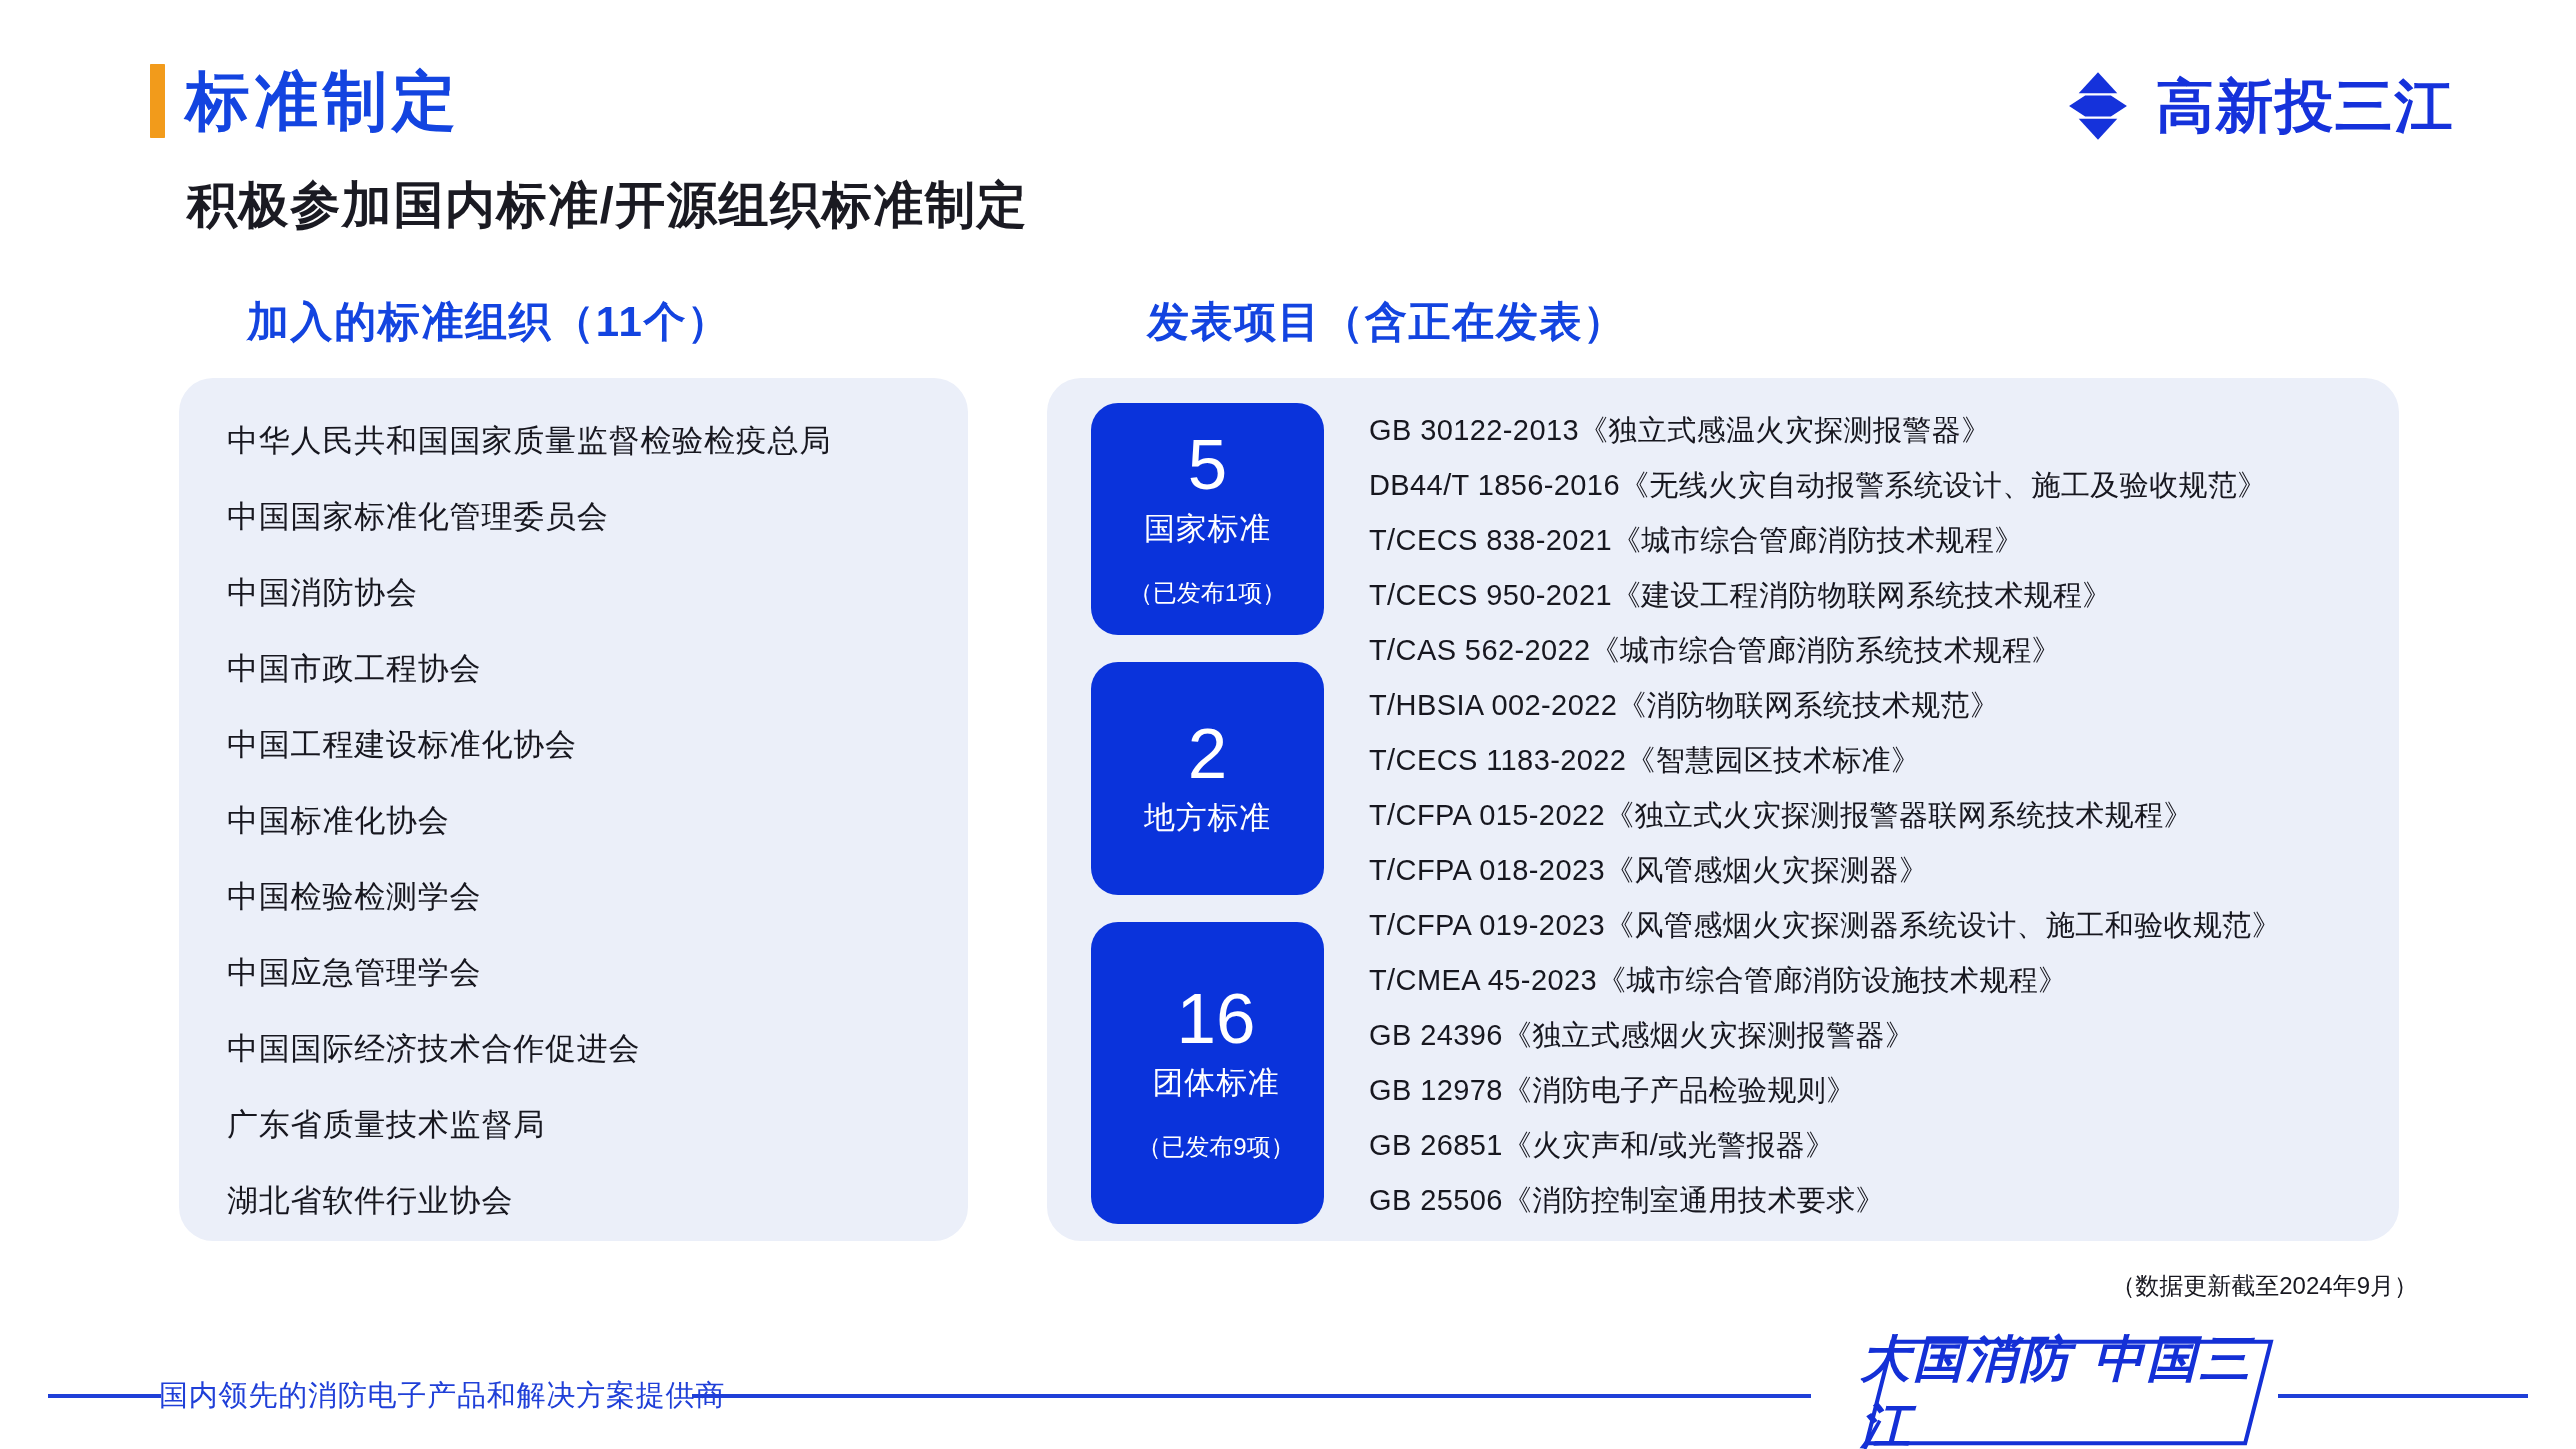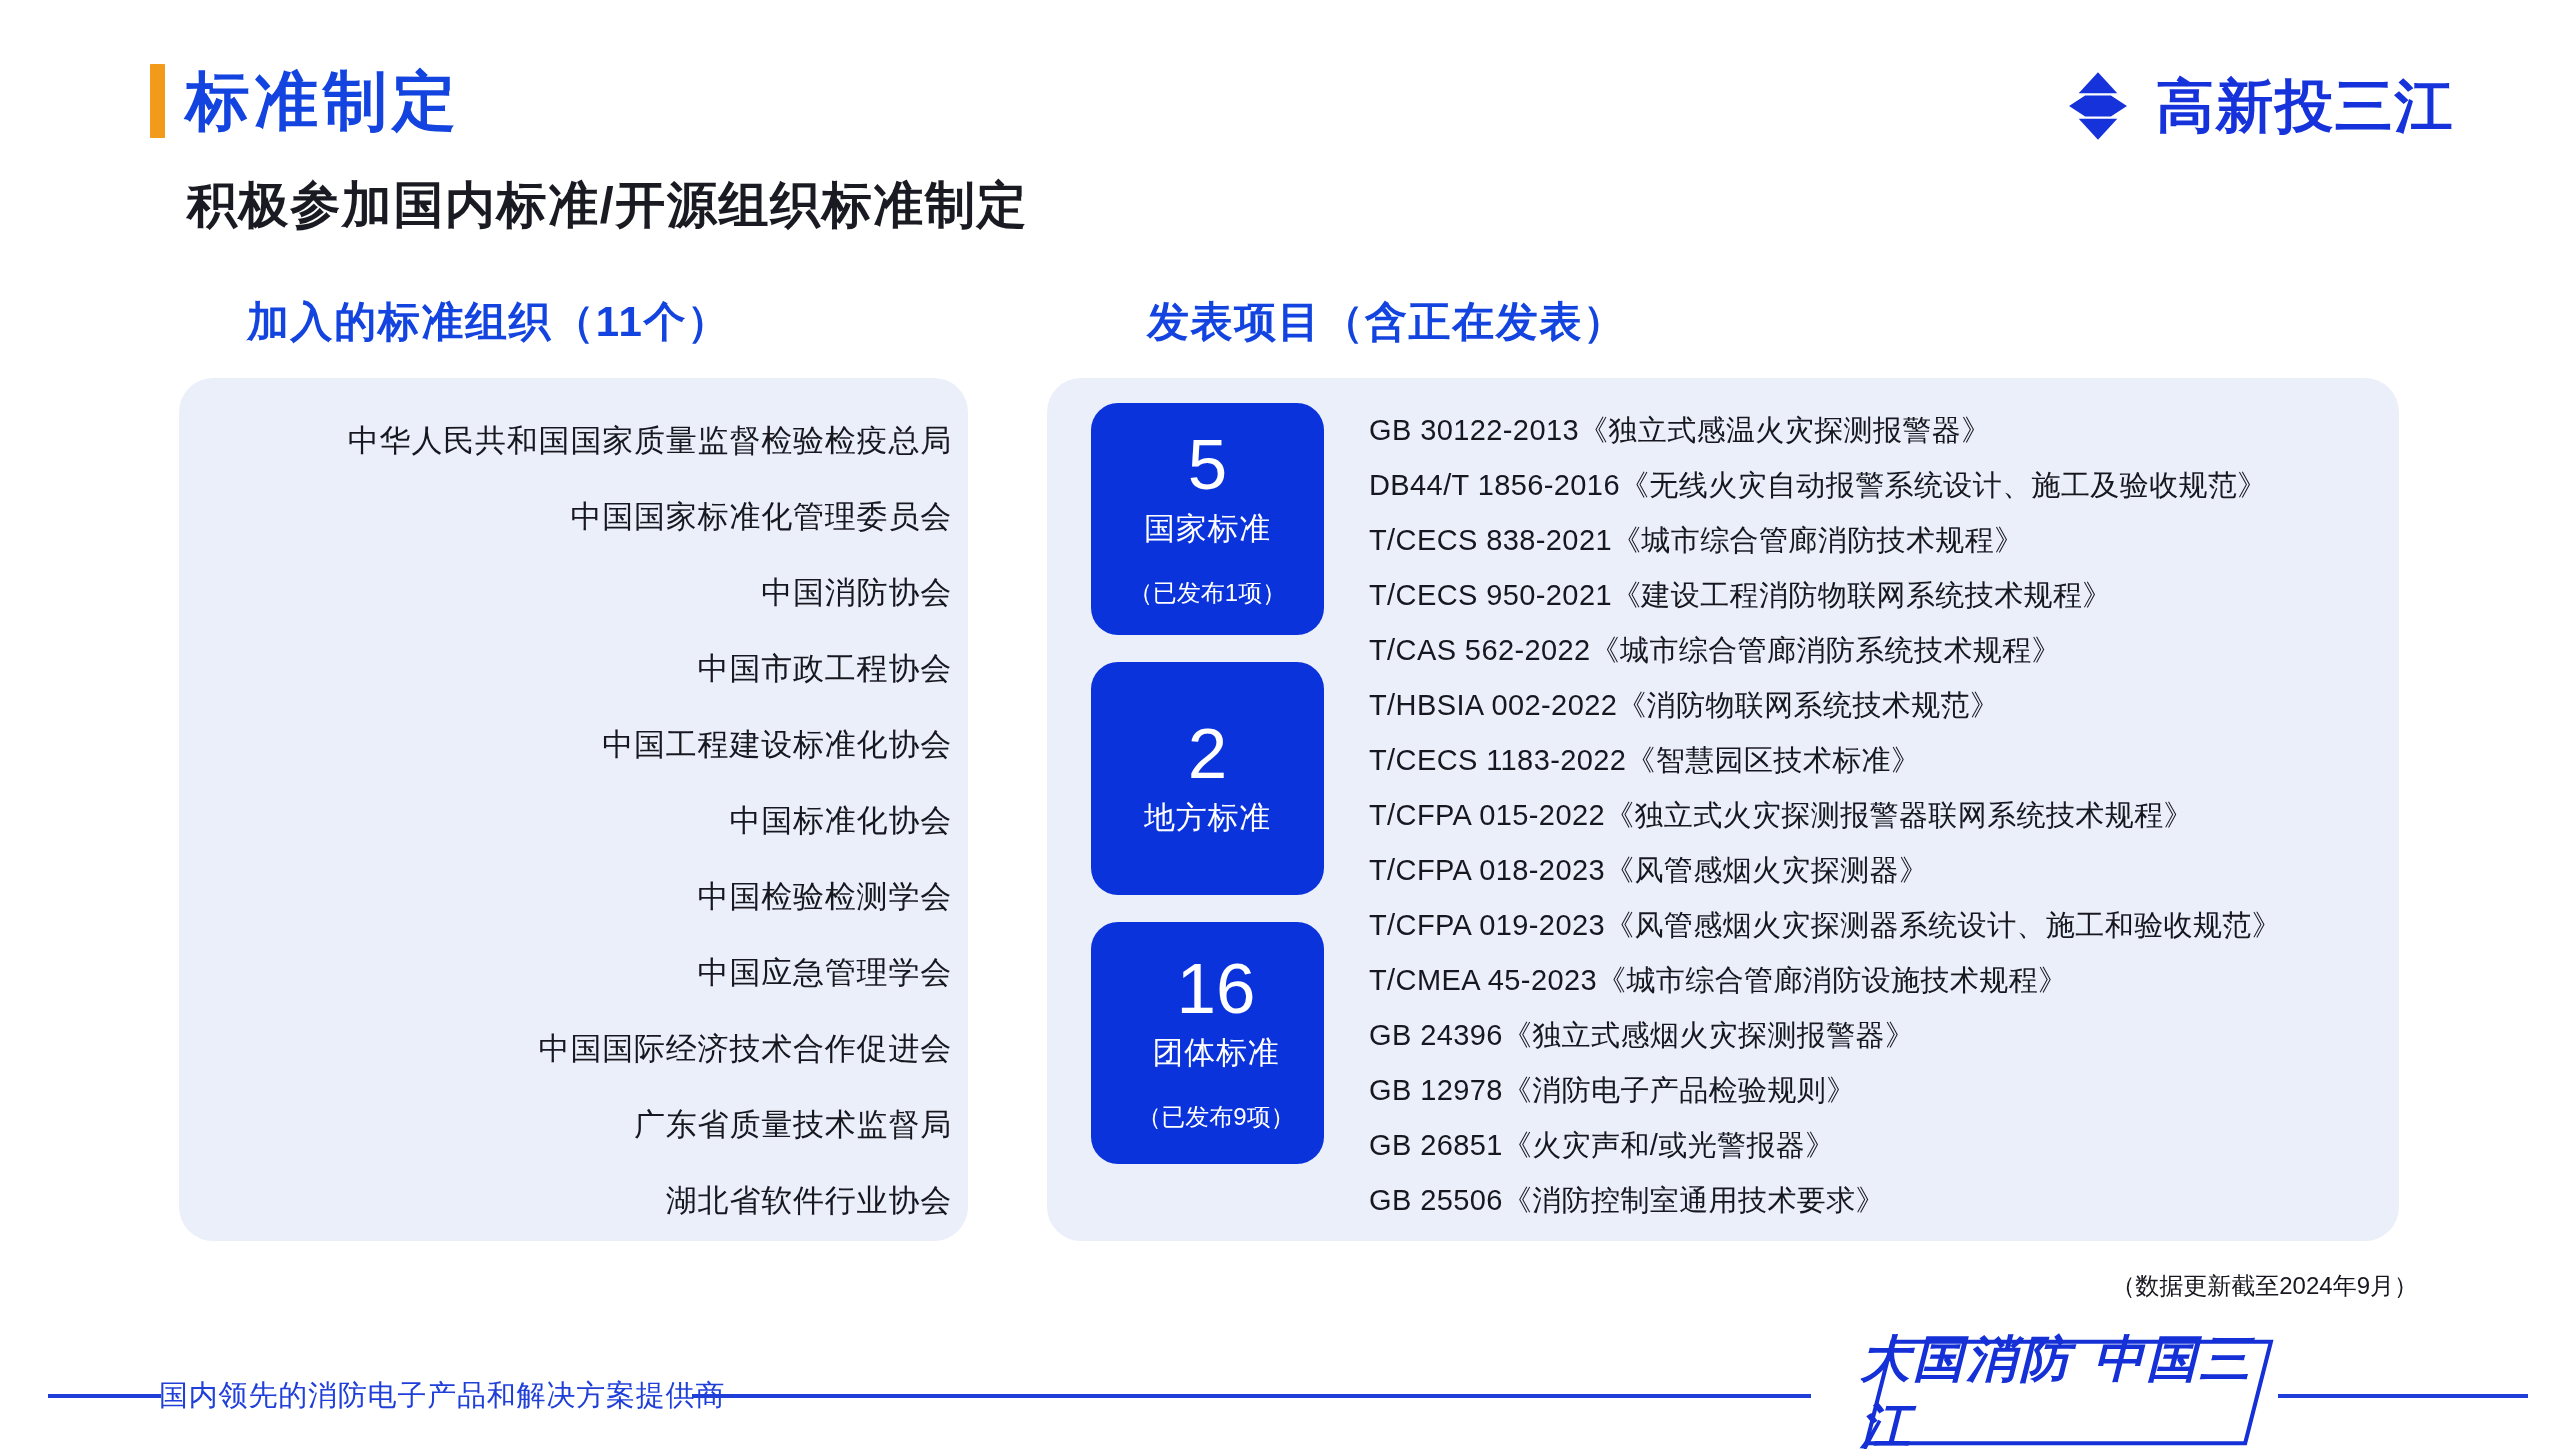--- a/index.html
+++ b/index.html
@@ -38,36 +38,36 @@
   }
   #head-left { left:227px;  top:294px; }
   #head-right{ left:1127px; top:294px; }
 
   
   .panel{ position:absolute; background:#EBEFF9; border-radius:34px; }
   #panel-left { left:179px;  top:378px;  width:789px;  height:863px; }
   #panel-right{ left:1047px; top:378px;  width:1352px; height:863px; }
 
   
-  .org-list{ position:absolute; left:227px; top:403px; width:725px;text-align:right; }
+  .org-list{ position:absolute; left:227px; top:403px; width:725px; }
   .org-item{
     font-size:31px; color:#17171f; letter-spacing:0.8px;
     height:76px; line-height:76px; white-space:nowrap;
   }
 
   
   .cards{ position:absolute; left:1091px; top:403px; width:233px; }
   .stat-card{
     width:233px; background:#0A33DB; border-radius:27px; color:#fff;
     display:flex; flex-direction:column; align-items:center; justify-content:center;
     margin-bottom:27px;
   }
   #card-0{ height:232px; }
   #card-1{ height:233px; }
-  #card-2{ height:242px;padding-left:17px; }
+  #card-2{ height:302px;padding-left:17px; }
   .stat-num{ font-size:71px; font-weight:400; line-height:1; margin-bottom:8px; }
   .stat-label{ font-size:31px; font-weight:400; letter-spacing:0.8px; }
   .stat-note{ font-size:24px; font-weight:400; margin-top:27px; letter-spacing:0px; }
 
   
   .std-list{ position:absolute; left:1369px; top:403px; width:1014px; }
   .std-item{
     font-size:29px; color:#17171f; letter-spacing:0.4px;
     height:55px; line-height:55px; white-space:nowrap;
   }

